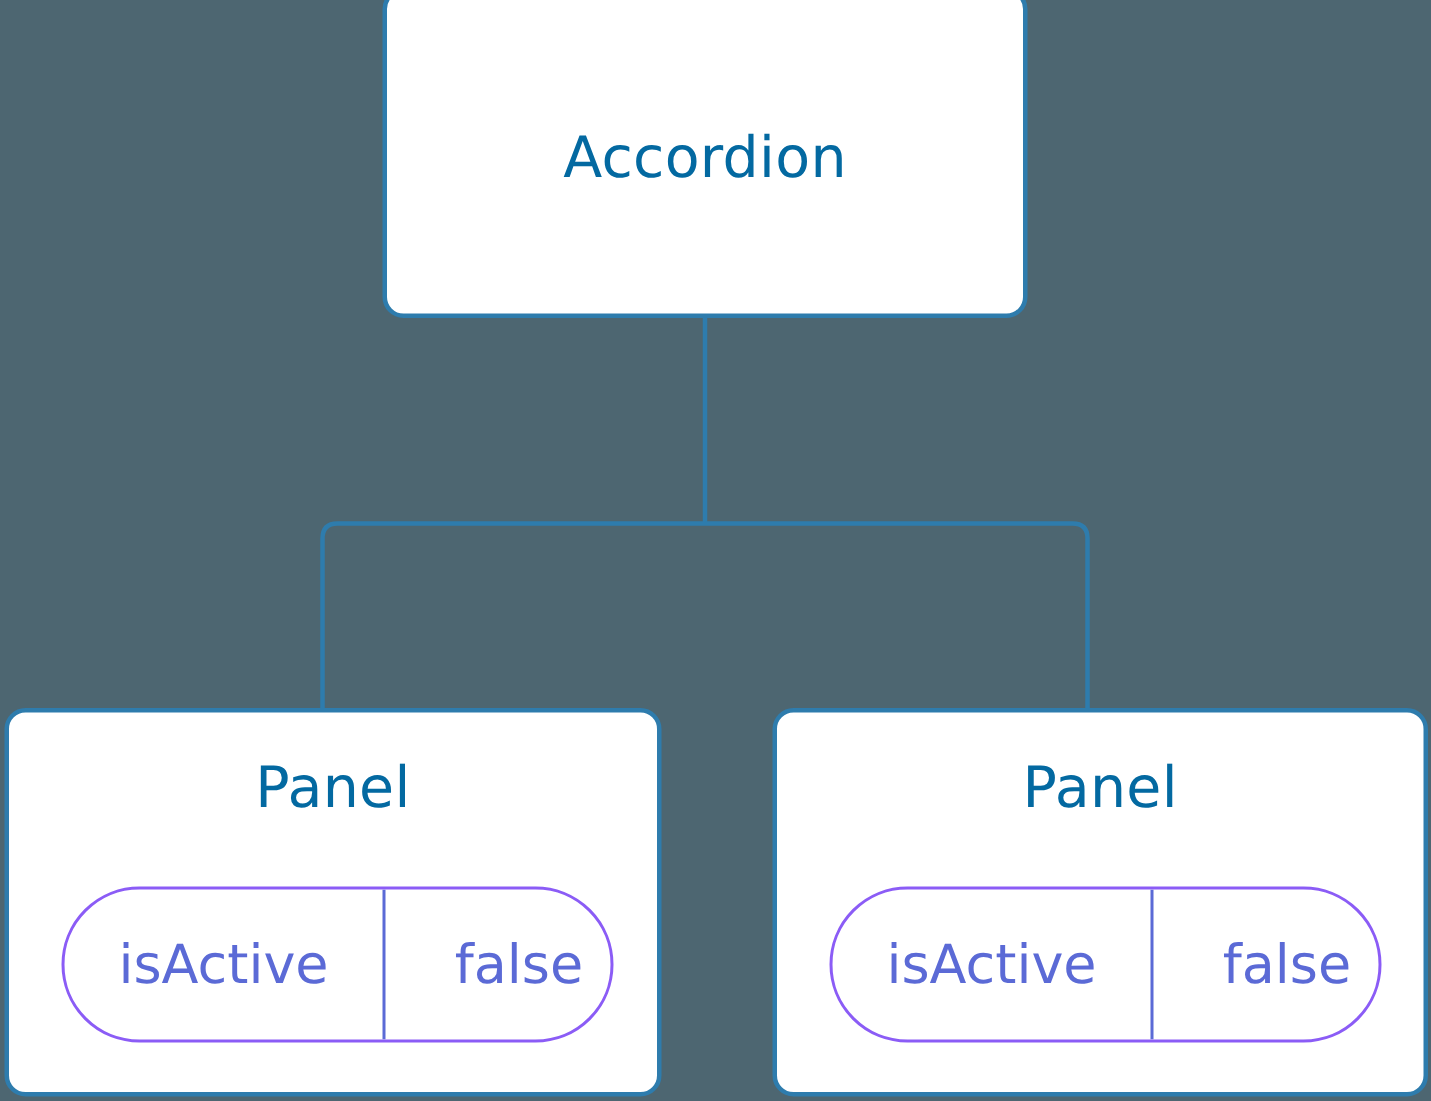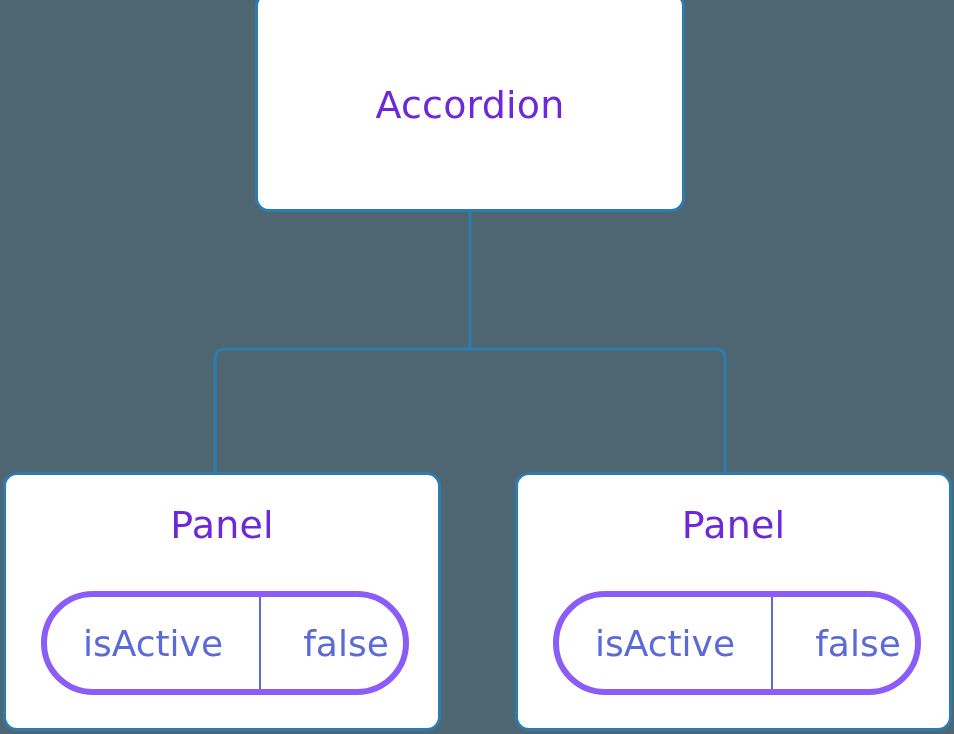--- a/index.html
+++ b/index.html
@@ -60,21 +60,21 @@
     top: 472px;
     width: 437px;
     height: 259px;
   }
 
   .node-title {
     position: absolute;
     left: 0;
     width: 100%;
     text-align: center;
-    color: #6d28d9;
+    color: #0369a1;
     font-size: 38px;
     font-weight: 400;
     letter-spacing: 0.2px;
     white-space: nowrap;
   }
 
   #node-accordion .node-title {
     top: 88px;
     line-height: 44px;
   }
@@ -83,21 +83,21 @@
     top: 28px;
     line-height: 44px;
   }
 
   
   .state-pill {
     position: absolute;
     display: flex;
     align-items: stretch;
     height: 104px;
-    border: 6px solid #8b5cf6;
+    border: 2px solid #8b5cf6;
     border-radius: 52px;
     box-sizing: border-box;
     background: transparent;
     overflow: hidden;
   }
 
   #pill-left {
     left: 35px;
     top: 116px;
     width: 368px;

